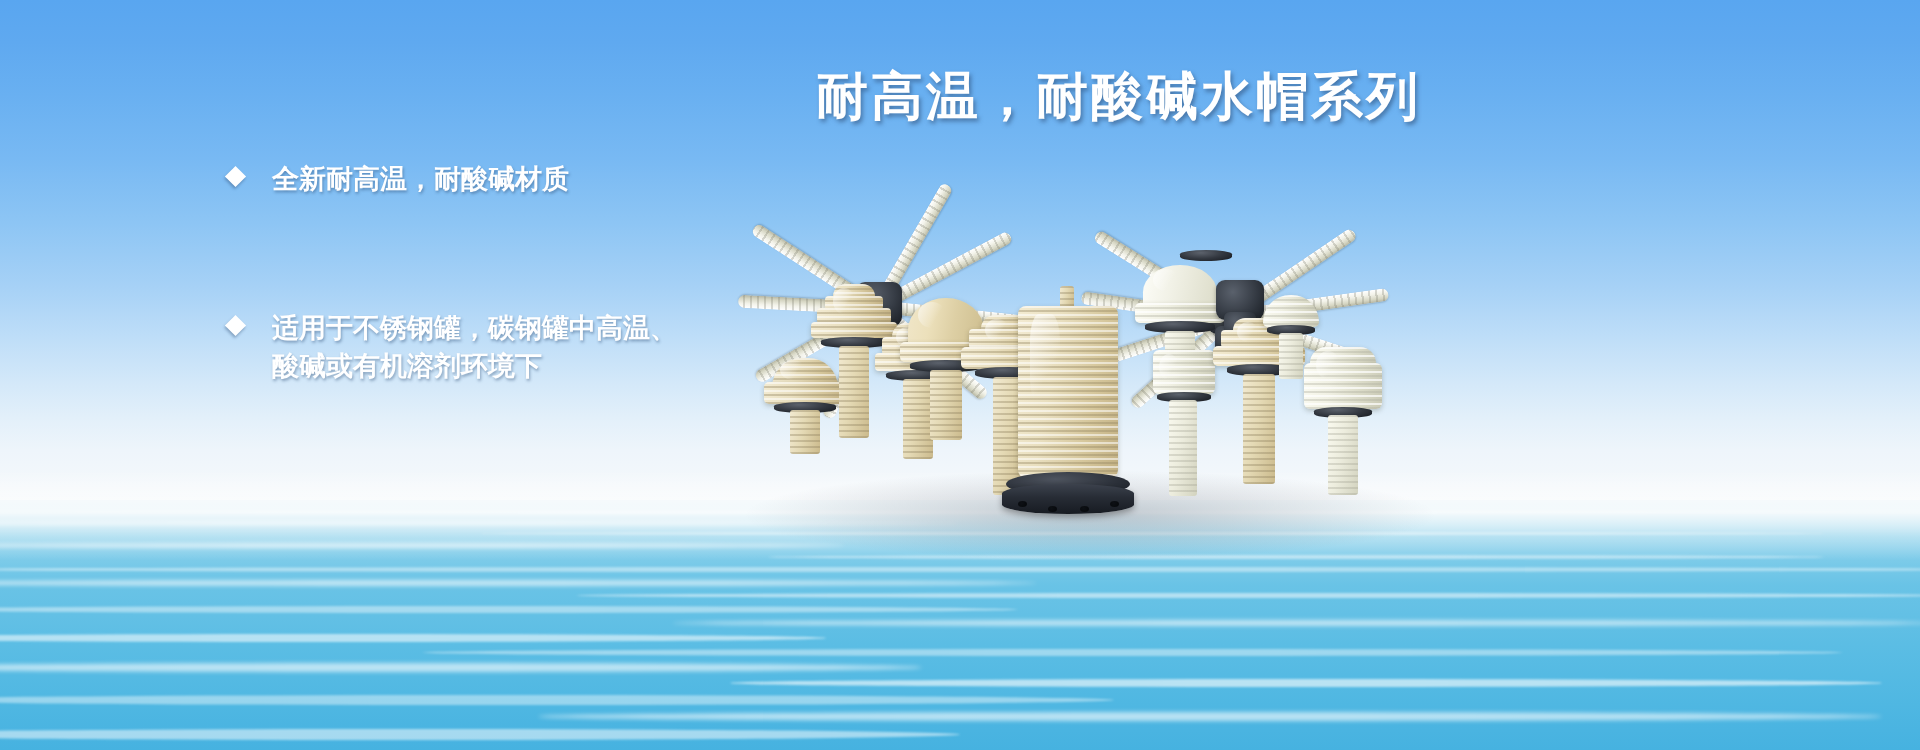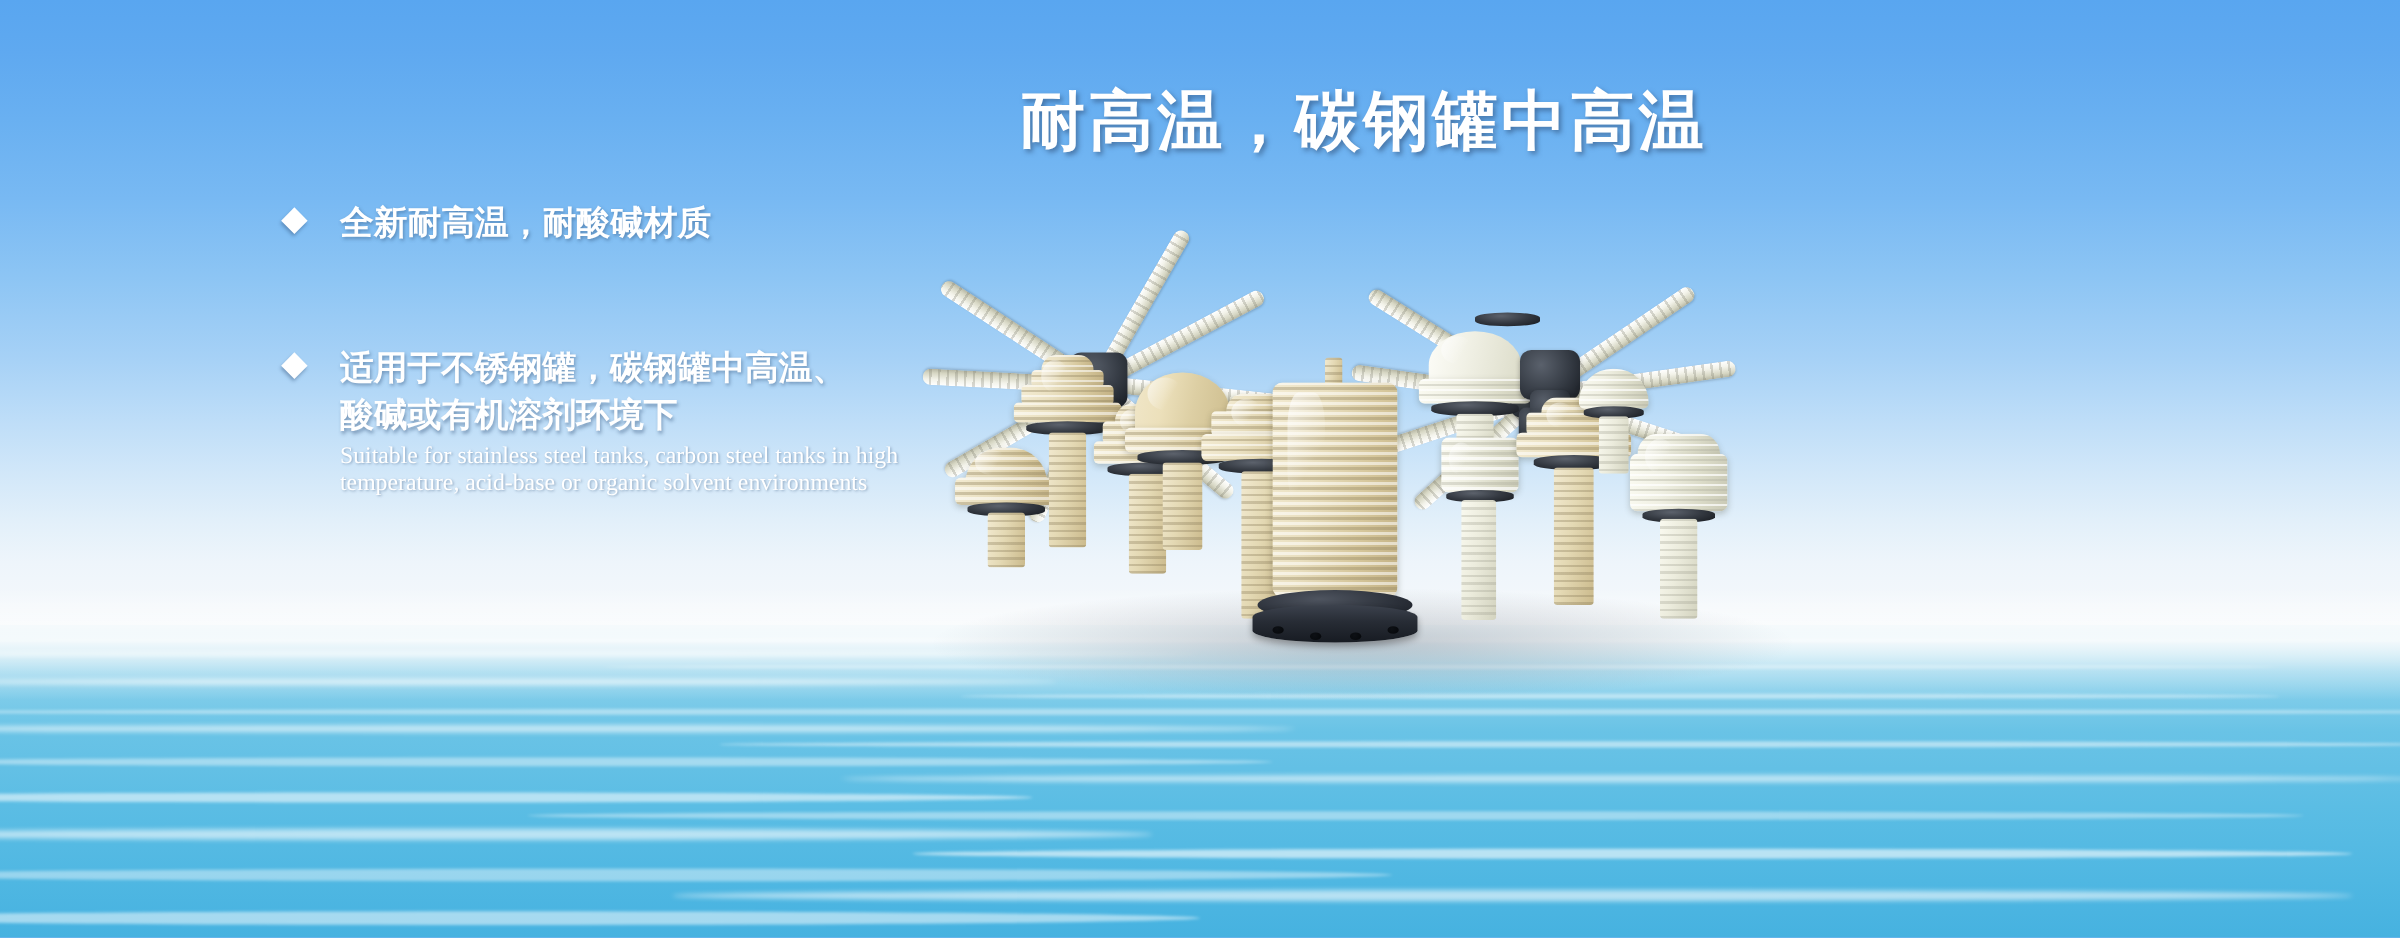--- a/index.html
+++ b/index.html
@@ -61,21 +61,21 @@
   
   .title{
     position:absolute;left:816px;top:62px;
     font-family:"DejaVu Sans","Liberation Sans",sans-serif;
     font-size:52px;font-weight:700;color:#ffffff;letter-spacing:3px;
     text-shadow:2px 3px 4px rgba(40,70,110,.55);
     white-space:nowrap;
   }
 
   .bullets{position:absolute;left:228px;top:160px;width:820px;}
-  .bullet{position:relative;margin-bottom:78px;}
+  .bullet{position:relative;margin-bottom:111px;}
   .diamond{
     position:absolute;left:0;top:9px;width:15px;height:15px;
     background:#ffffff;transform:rotate(45deg);
     box-shadow:1px 2px 3px rgba(40,70,110,.4);
   }
   .b-cn{
     margin-left:44px;
     font-family:"DejaVu Sans","Liberation Sans",sans-serif;
     font-size:27px;font-weight:700;color:#ffffff;line-height:38px;
     text-shadow:1px 2px 3px rgba(40,70,110,.45);
@@ -198,35 +198,33 @@
     <div class="rip soft" style="top:115px;height:6px;left:35%;width:66%;"></div>
     <div class="rip" style="top:129px;height:8px;left:-9%;width:52%;opacity:.65;"></div>
     <div class="rip dim" style="top:144px;height:7px;left:22%;width:74%;"></div>
     <div class="rip soft" style="top:158px;height:9px;left:-7%;width:55%;"></div>
     <div class="rip" style="top:174px;height:8px;left:38%;width:60%;opacity:.7;"></div>
     <div class="rip dim" style="top:190px;height:10px;left:-6%;width:64%;"></div>
     <div class="rip soft" style="top:207px;height:9px;left:28%;width:70%;"></div>
     <div class="rip" style="top:224px;height:11px;left:-8%;width:58%;opacity:.6;"></div>
   </div>
 
-  <div class="title">耐高温，碳钢罐中高温</div>
+  <div class="title">耐高温，耐酸碱水帽系列</div>
 
   <div class="bullets">
 
     <div class="bullet b1">
       <span class="diamond"></span>
       <div class="b-cn">全新耐高温，耐酸碱材质</div>
     </div>
 
     <div class="bullet b2">
       <span class="diamond"></span>
       <div class="b-cn">适用于不锈钢罐，碳钢罐中高温、
 酸碱或有机溶剂环境下</div>
-      <div class="b-en">Suitable for stainless steel tanks, carbon steel tanks in high
-temperature, acid-base or organic solvent environments</div>
     </div>
 
   </div>
 
   <div class="products">
 
     <div class="shadowblob" style="left:40px;top:330px;width:700px;height:90px;"></div>
 
     <div class="pz" style="left:30px;top:70px;width:330px;height:200px;">
       <div class="arm rib" style="left:148px;top:90px;width:140px;transform:rotate(-60deg);"></div>

